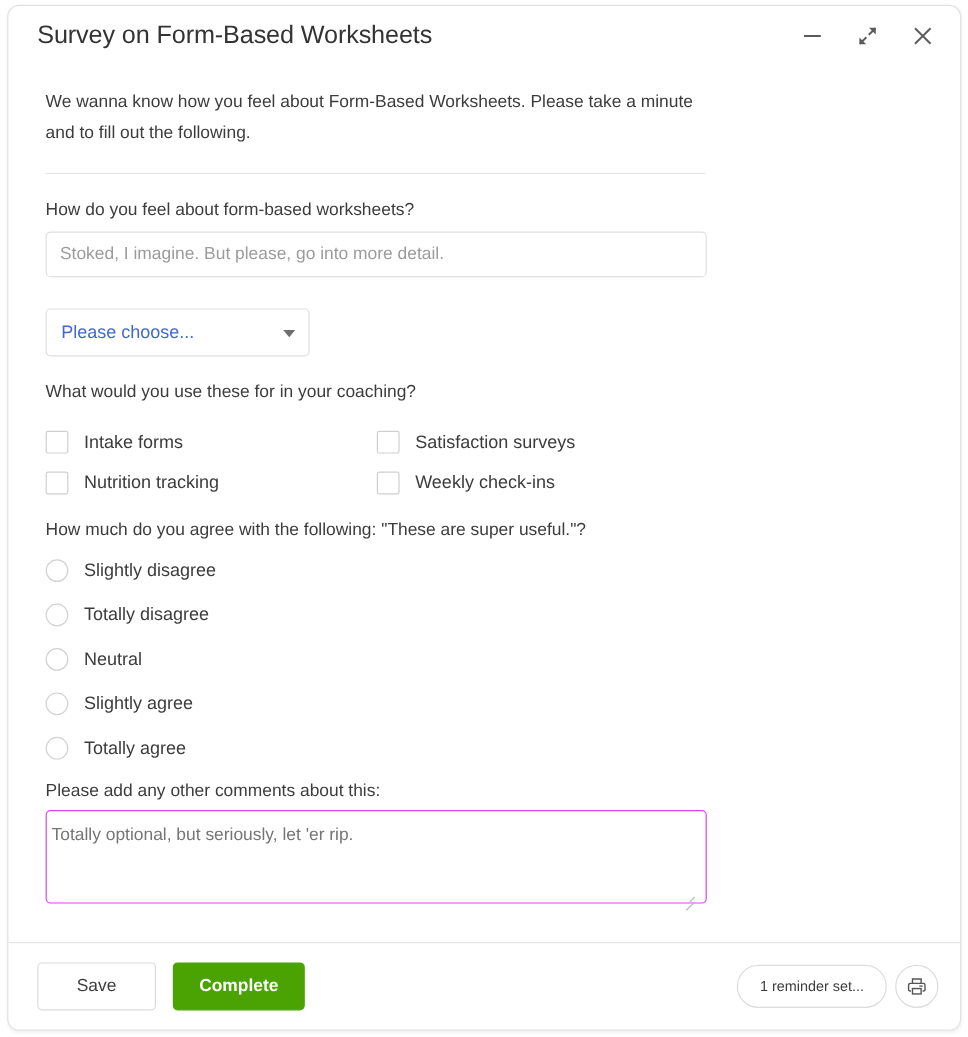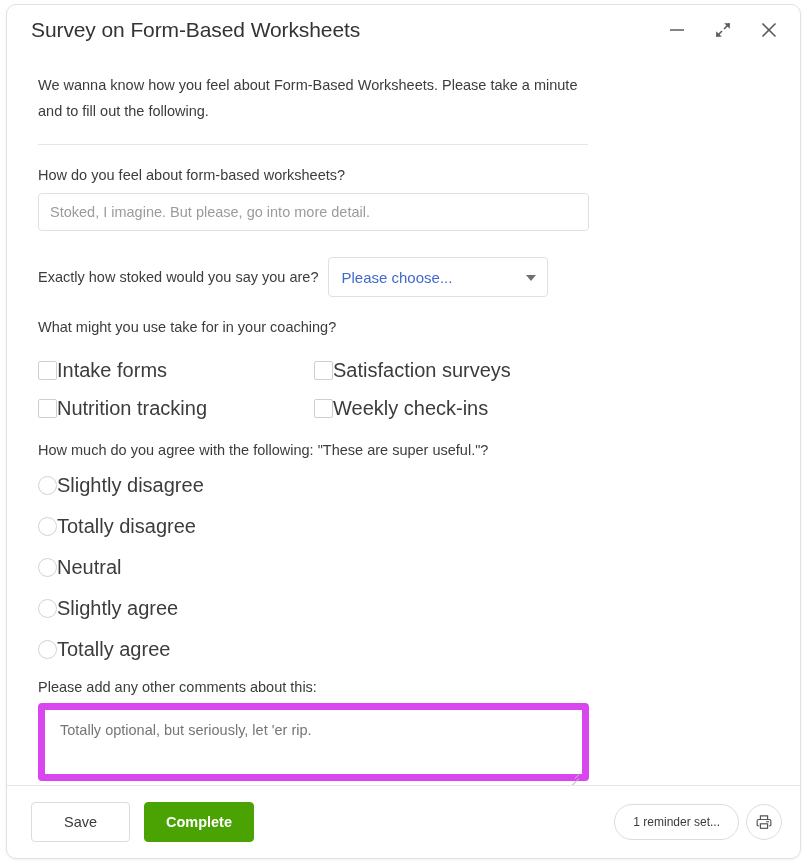--- a/index.html
+++ b/index.html
@@ -159,21 +159,22 @@
   }
   .cb-box {
     width: 19px;
     height: 19px;
     border: 1px solid #cfcfcf;
     border-radius: 2px;
     background: #fff;
     flex: 0 0 auto;
   }
   .cb-label, .radio-label {
-    font-size: 20px;
+    margin-left: 13px;
+    font-size: 15px;
     color: #3c3c3c;
   }
 
   
   .radio-group {
     margin: 14px 0 0 7px;
   }
   .radio-item { margin-bottom: 18px; }
   .radio-circle {
     width: 19px;
@@ -187,23 +188,23 @@
   .textarea-label {
     margin: 14px 0 8px 7px;
     font-size: 14.5px;
     color: #3c3c3c;
   }
   .textarea {
     position: relative;
     margin-left: 7px;
     width: 551px;
     height: 78px;
-    border: 7px solid #d946ef;
+    border: 1px solid #d946ef;
     border-radius: 4px;
-    padding: 10px 15px;
+    padding: 10px 4px;
     font-size: 14.5px;
     font-family: "Liberation Sans", sans-serif;
     color: #9b9b9b;
     background: #fff;
     outline: none;
     resize: none;
     line-height: 20px;
   }
   .ta-wrap { position: relative; width: 558px; }
   .ta-grip {
@@ -329,29 +330,28 @@
     <div class="intro">We wanna know how you feel about Form-Based Worksheets. Please take a minute and to fill out the following.</div>
 
     <div class="divider"></div>
 
     
     <div class="field-label">How do you feel about form-based worksheets?</div>
     <input class="text-input" type="text" placeholder="Stoked, I imagine. But please, go into more detail." style="">
 
     
     <div class="select-row">
-      <span class="q">Exactly how stoked would you say you are?</span>
       <div class="select-box">
         <span class="select-value">Please choose...</span>
         <span class="select-caret"></span>
       </div>
     </div>
 
     
-    <div class="field-label">What might you use take for in your coaching?</div>
+    <div class="field-label">What would you use these for in your coaching?</div>
     <div class="cb-grid">
       <label class="cb-item">
         <span class="cb-box"></span>
         <span class="cb-label">Intake forms</span>
       </label>
       <label class="cb-item">
         <span class="cb-box"></span>
         <span class="cb-label">Satisfaction surveys</span>
       </label>
       <label class="cb-item">

